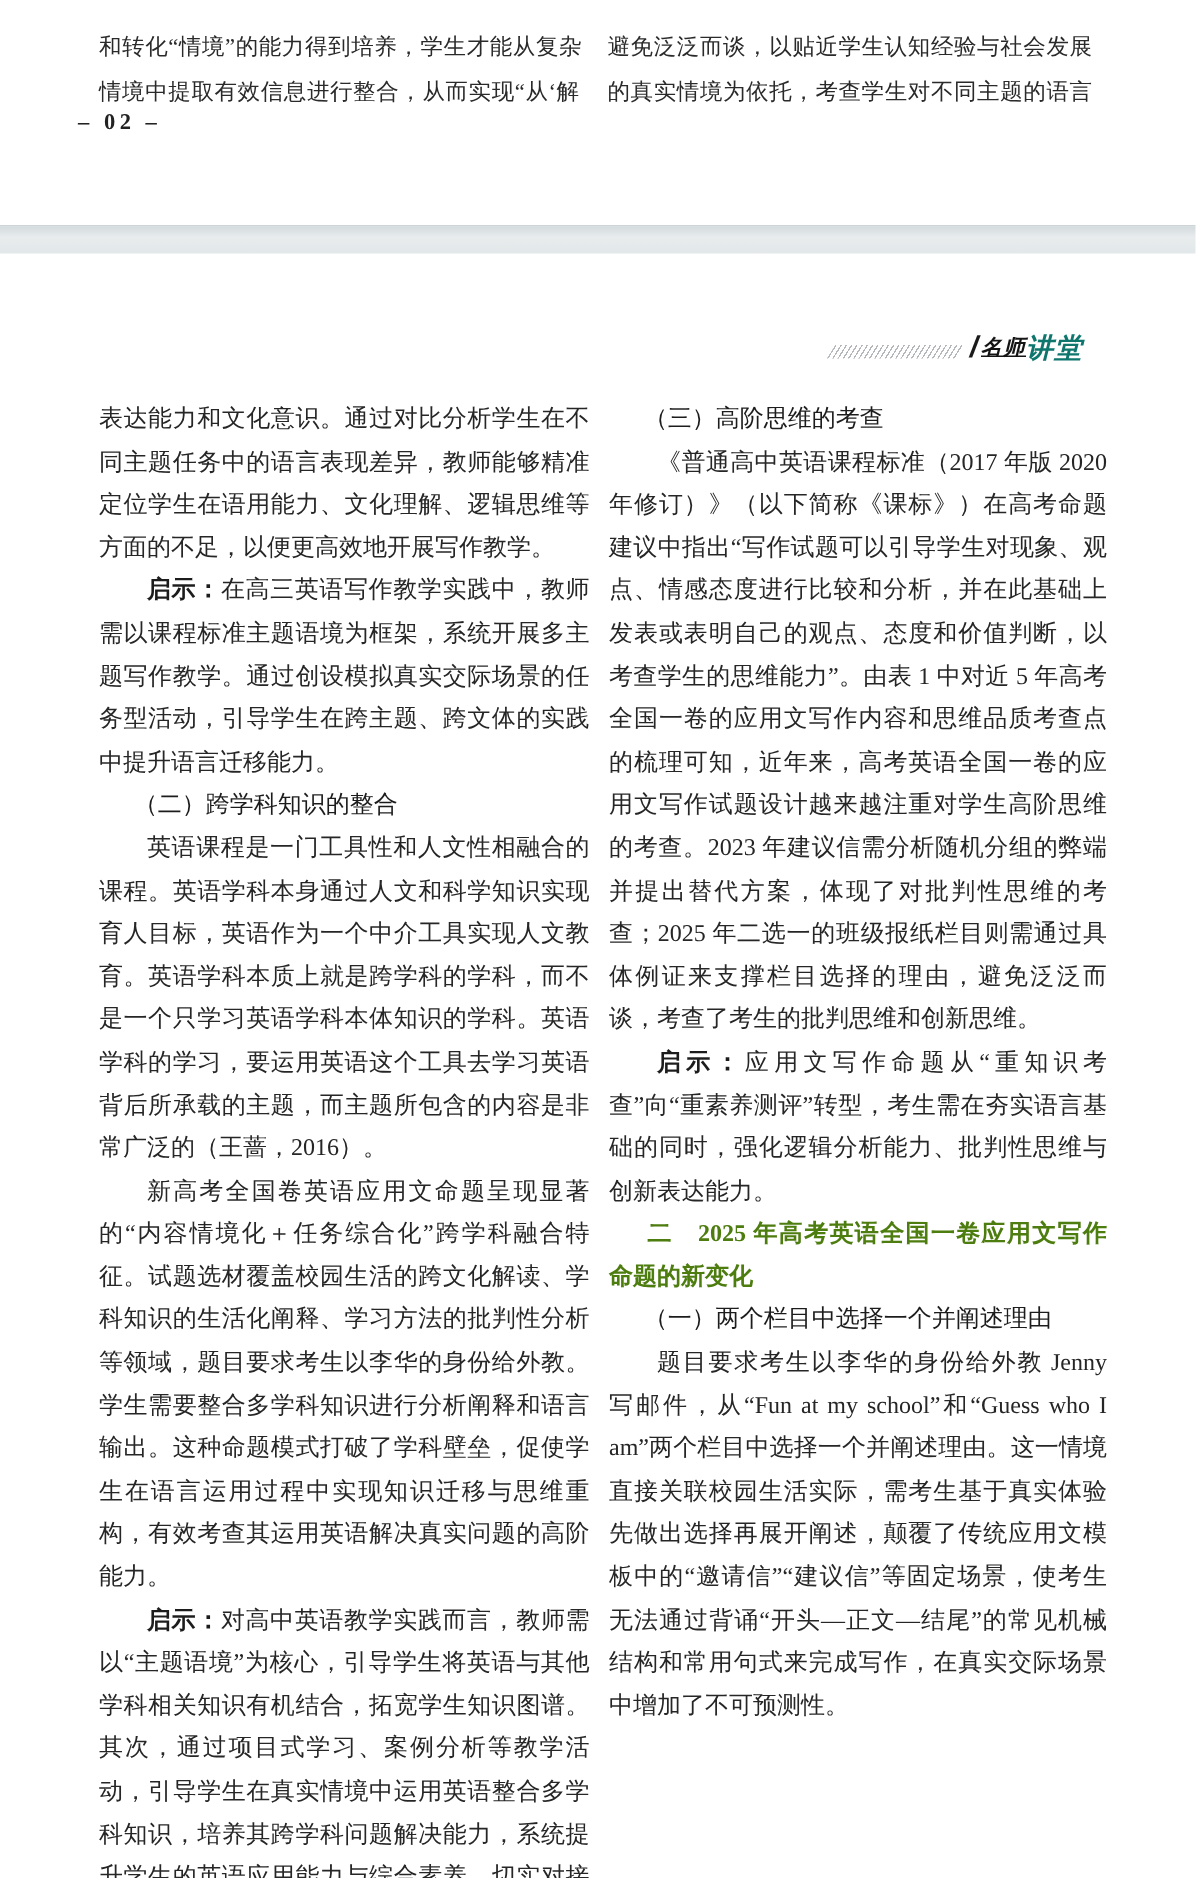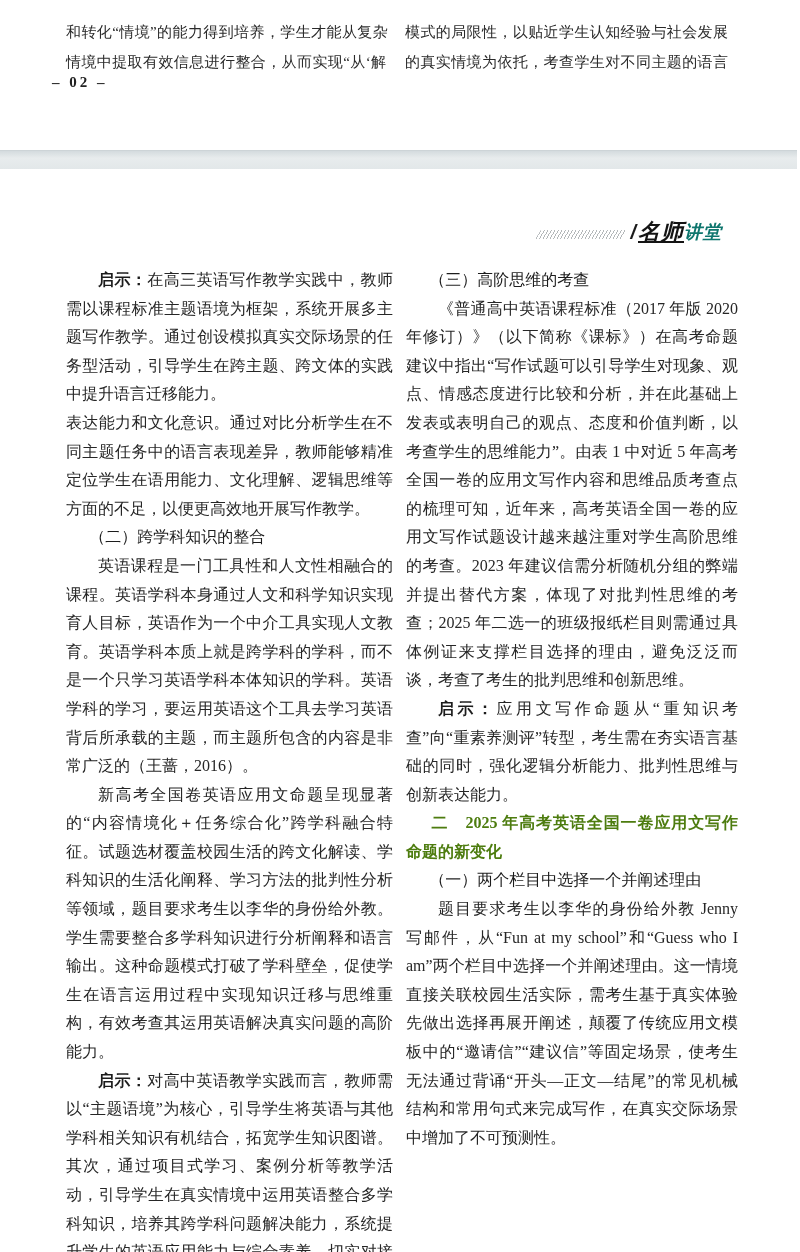--- a/index.html
+++ b/index.html
@@ -49,21 +49,21 @@
     background: repeating-linear-gradient(90deg, #b4b8ba 0 1px, transparent 1px 3.5px);
   }
   .m-slash {
     font-family: "Liberation Sans", "DejaVu Sans", sans-serif;
     font-style: italic; font-weight: bold;
     font-size: 20px; color: #1a1a1a; margin-right: 2px;
   }
   .m-bold {
     font-family: "Liberation Sans", "DejaVu Sans", sans-serif;
     font-style: italic; font-weight: bold;
-    font-size: 22px; color: #141414; letter-spacing: 1px; text-decoration: underline;
+    font-size: 14px; color: #141414; letter-spacing: 1px; text-decoration: underline;
   }
   .m-light {
     font-family: "Liberation Sans", "DejaVu Sans", sans-serif;
     font-style: italic; font-weight: bold;
     font-size: 18px; color: #0f766e; letter-spacing: 1px;
   }
 
   
   .col {
     position: absolute; top: 266px;
@@ -91,38 +91,38 @@
 <body>
 
 <div class="page">
 
   <div class="top-overflow left">
     <div class="ovl">和转化“情境”的能力得到培养，学生才能从复杂</div>
     <div class="ovl">情境中提取有效信息进行整合，从而实现“从‘解</div>
   </div>
 
   <div class="top-overflow right">
-    <div class="ovl">模式的局限性，以贴近学生认知经验与社会发展</div>
+    <div class="ovl">避免泛泛而谈，以贴近学生认知经验与社会发展</div>
     <div class="ovl">的真实情境为依托，考查学生对不同主题的语言</div>
   </div>
 
   <div class="page-number">– 02 –</div>
 
   <div class="band"></div>
 
   <div class="masthead">
     <span class="hatch"></span>
     <span class="m-slash">/</span>
     <span class="m-bold">名师</span>
     <span class="m-light">讲堂</span>
   </div>
 
   <div class="col col-left">
+      <p class="para body noindent">表达能力和文化意识。通过对比分析学生在不同主题任务中的语言表现差异，教师能够精准定位学生在语用能力、文化理解、逻辑思维等方面的不足，以便更高效地开展写作教学。</p>
       <p class="para hint"><span class="hint-label">启示：</span>在高三英语写作教学实践中，教师需以课程标准主题语境为框架，系统开展多主题写作教学。通过创设模拟真实交际场景的任务型活动，引导学生在跨主题、跨文体的实践中提升语言迁移能力。</p>
-      <p class="para body noindent">表达能力和文化意识。通过对比分析学生在不同主题任务中的语言表现差异，教师能够精准定位学生在语用能力、文化理解、逻辑思维等方面的不足，以便更高效地开展写作教学。</p>
       <p class="para heading">（二）跨学科知识的整合</p>
       <p class="para body">英语课程是一门工具性和人文性相融合的课程。英语学科本身通过人文和科学知识实现育人目标，英语作为一个中介工具实现人文教育。英语学科本质上就是跨学科的学科，而不是一个只学习英语学科本体知识的学科。英语学科的学习，要运用英语这个工具去学习英语背后所承载的主题，而主题所包含的内容是非常广泛的（王蔷，2016）。</p>
       <p class="para body">新高考全国卷英语应用文命题呈现显著的“内容情境化＋任务综合化”跨学科融合特征。试题选材覆盖校园生活的跨文化解读、学科知识的生活化阐释、学习方法的批判性分析等领域，题目要求考生以李华的身份给外教。学生需要整合多学科知识进行分析阐释和语言输出。这种命题模式打破了学科壁垒，促使学生在语言运用过程中实现知识迁移与思维重构，有效考查其运用英语解决真实问题的高阶能力。</p>
       <p class="para hint"><span class="hint-label">启示：</span>对高中英语教学实践而言，教师需以“主题语境”为核心，引导学生将英语与其他学科相关知识有机结合，拓宽学生知识图谱。其次，通过项目式学习、案例分析等教学活动，引导学生在真实情境中运用英语整合多学科知识，培养其跨学科问题解决能力，系统提升学生的英语应用能力与综合素养，切实对接新高考的人才选拔要求。</p>
     </div>
   <div class="col col-right">
       <p class="para heading">（三）高阶思维的考查</p>
       <p class="para body">《普通高中英语课程标准（2017 年版 2020 年修订）》（以下简称《课标》）在高考命题建议中指出“写作试题可以引导学生对现象、观点、情感态度进行比较和分析，并在此基础上发表或表明自己的观点、态度和价值判断，以考查学生的思维能力”。由表 1 中对近 5 年高考全国一卷的应用文写作内容和思维品质考查点的梳理可知，近年来，高考英语全国一卷的应用文写作试题设计越来越注重对学生高阶思维的考查。2023 年建议信需分析随机分组的弊端并提出替代方案，体现了对批判性思维的考查；2025 年二选一的班级报纸栏目则需通过具体例证来支撑栏目选择的理由，避免泛泛而谈，考查了考生的批判思维和创新思维。</p>
       <p class="para hint"><span class="hint-label">启示：</span>应用文写作命题从“重知识考查”向“重素养测评”转型，考生需在夯实语言基础的同时，强化逻辑分析能力、批判性思维与创新表达能力。</p>
       <p class="para section">二　2025 年高考英语全国一卷应用文写作命题的新变化</p>

